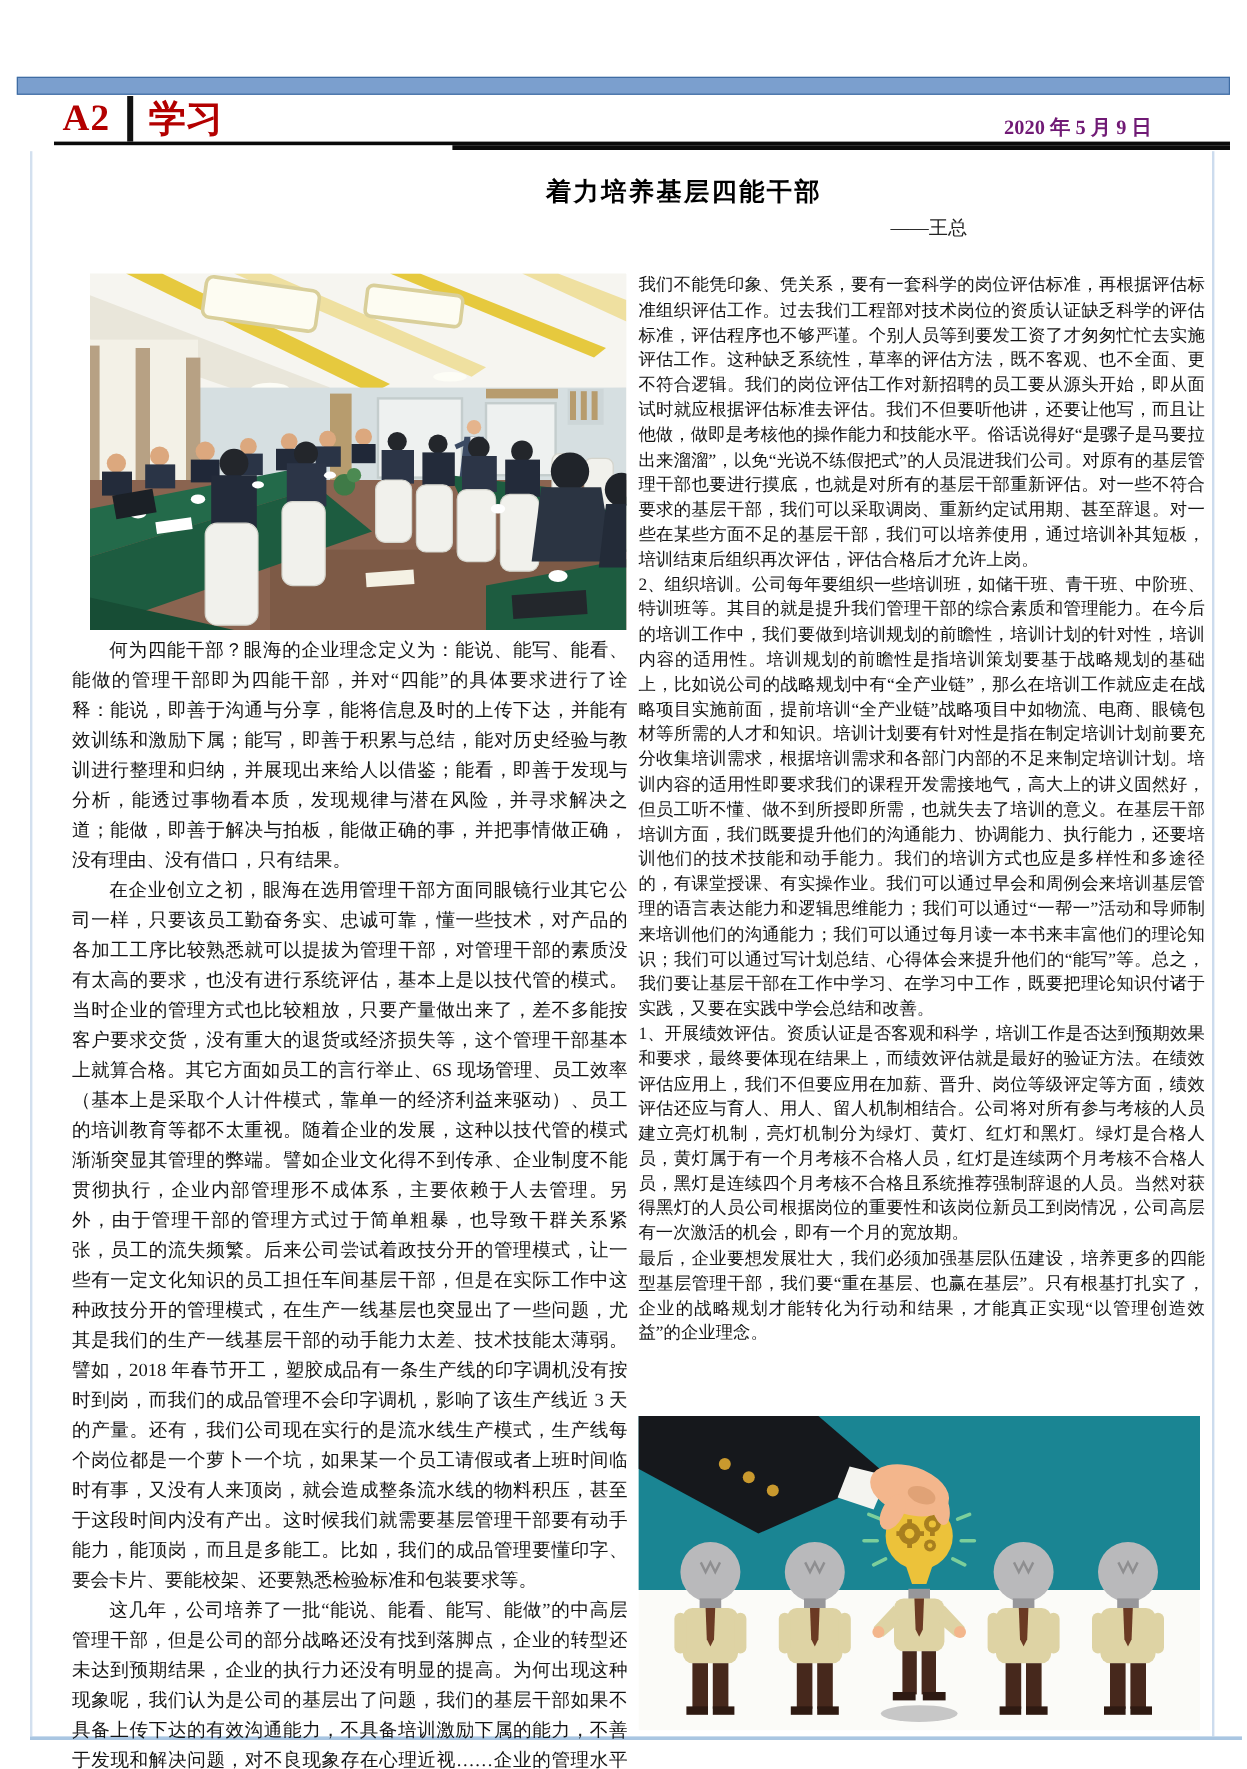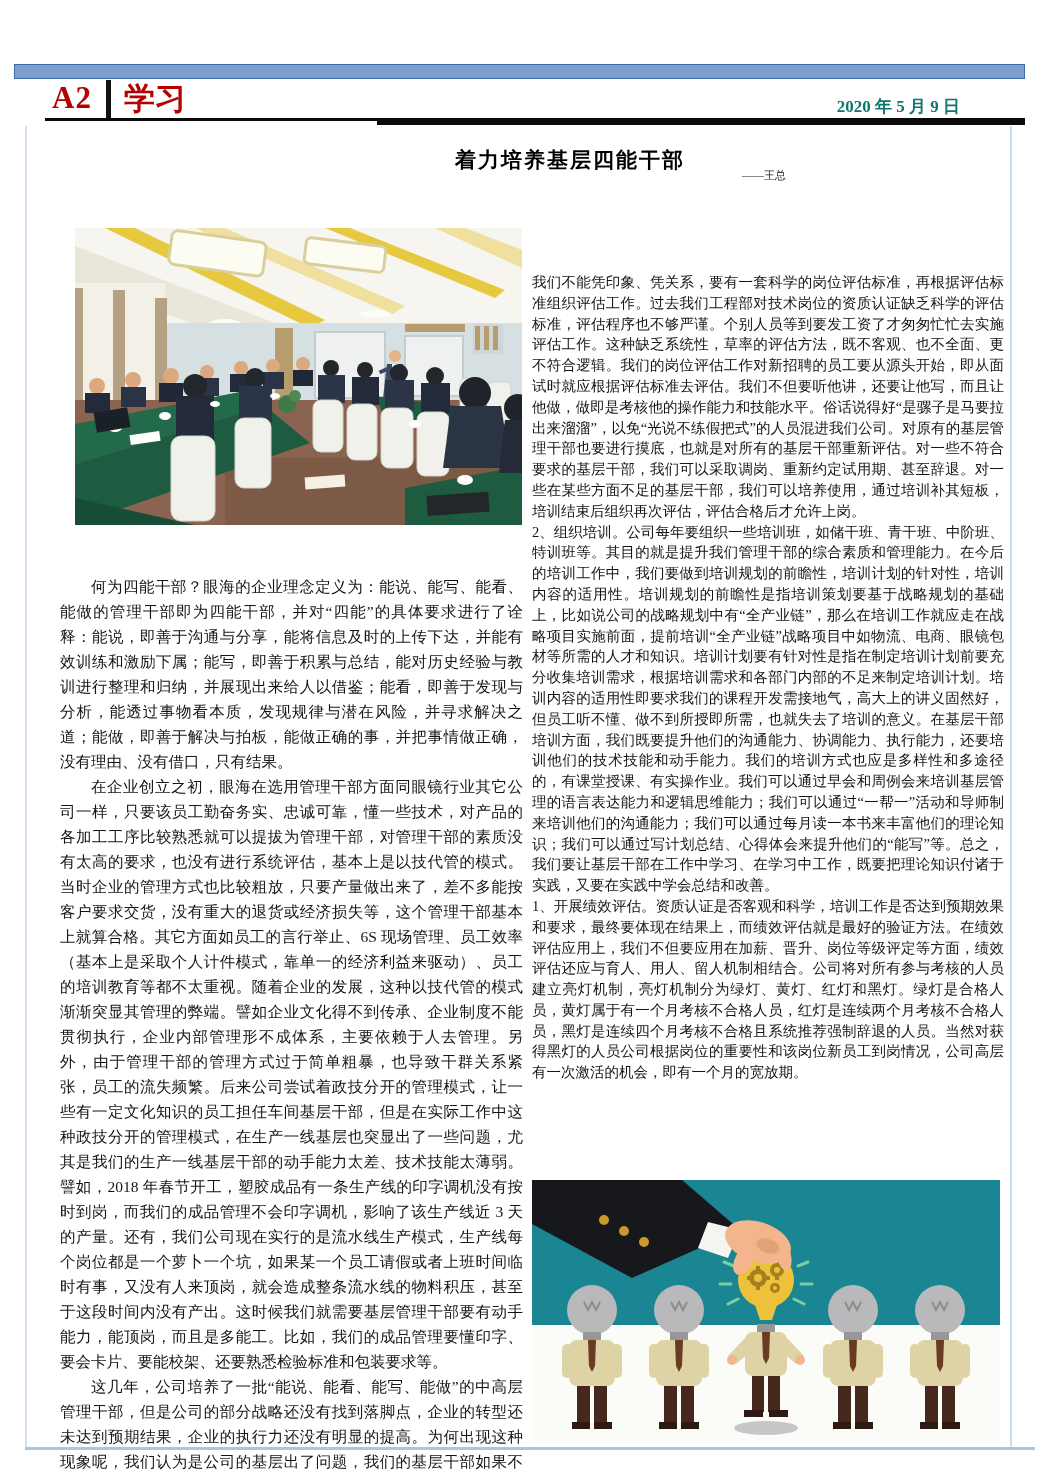--- a/index.html
+++ b/index.html
@@ -8,31 +8,31 @@
     font-family:"Liberation Serif","DejaVu Serif",serif;color:#1a1a1a;
     overflow:hidden;
   }
   .topbar{position:absolute;left:14px;top:64px;width:1009px;height:13px;
     background:#7b9fce;border:1px solid #3f6ca3;}
   .masthead{position:absolute;left:52px;top:80px;height:40px;display:flex;align-items:flex-start;}
   .section-no{font-size:31px;font-weight:bold;color:#b30000;line-height:36px;letter-spacing:1px;}
   .mast-div{width:5px;height:38px;background:#111;margin:0 13px 0 14px;}
   .section-name{font-size:31px;font-weight:bold;color:#b30000;line-height:38px;font-family:Liberation Serif, serif;}
   .date{position:absolute;top:95px;left:795px;width:165px;text-align:right;
-    font-size:17px;color:#0f766e;font-weight:bold;}
+    font-size:17px;color:#701a75;font-weight:bold;}
   .rule1{position:absolute;left:45px;top:118px;width:980px;height:3px;background:#0a0a0a;}
   .rule2{position:absolute;left:377px;top:121px;width:648px;height:4px;background:#0a0a0a;}
   .frame{position:absolute;left:25px;top:126px;width:983px;height:1321px;
     border-left:2px solid #d3e0ef;border-right:2px solid #cddcee;background:#fff;}
   .bottomline{position:absolute;left:25px;top:1447px;width:1010px;height:3px;background:#a9c6e2;}
   .title{position:absolute;left:360px;top:146px;width:420px;text-align:center;
     font-size:21px;font-weight:bold;color:#000;letter-spacing:2px;}
-  .byline{position:absolute;left:742px;top:168px;font-size:11px;color:#222;}
+  .byline{position:absolute;left:742px;top:180px;font-size:16px;color:#222;}
   .photo{position:absolute;left:75px;top:228px;width:447px;height:297px;}
-  .col{position:absolute;text-align:justify;color:#141414;margin-top:44px;}
+  .col{position:absolute;text-align:justify;color:#141414;}
   .col-left{left:60px;top:530px;width:463px;font-size:15.5px;line-height:25px;}
   .col-right{left:532px;top:228px;width:472px;font-size:14.5px;line-height:20.8px;}
   .para{margin:0;}
   .para.indent{text-indent:2em;font-family:Liberation Serif, serif;}
   .illus{position:absolute;left:532px;top:1180px;width:468px;height:262px;}
 </style>
 </head>
 <body>
 
 <div class="topbar"></div>
@@ -170,20 +170,21 @@
 <div class="col col-left">
     <p class="para indent">何为四能干部？眼海的企业理念定义为：能说、能写、能看、能做的管理干部即为四能干部，并对“四能”的具体要求进行了诠释：能说，即善于沟通与分享，能将信息及时的上传下达，并能有效训练和激励下属；能写，即善于积累与总结，能对历史经验与教训进行整理和归纳，并展现出来给人以借鉴；能看，即善于发现与分析，能透过事物看本质，发现规律与潜在风险，并寻求解决之道；能做，即善于解决与拍板，能做正确的事，并把事情做正确，没有理由、没有借口，只有结果。</p>
     <p class="para indent">在企业创立之初，眼海在选用管理干部方面同眼镜行业其它公司一样，只要该员工勤奋务实、忠诚可靠，懂一些技术，对产品的各加工工序比较熟悉就可以提拔为管理干部，对管理干部的素质没有太高的要求，也没有进行系统评估，基本上是以技代管的模式。当时企业的管理方式也比较粗放，只要产量做出来了，差不多能按客户要求交货，没有重大的退货或经济损失等，这个管理干部基本上就算合格。其它方面如员工的言行举止、6S 现场管理、员工效率（基本上是采取个人计件模式，靠单一的经济利益来驱动）、员工的培训教育等都不太重视。随着企业的发展，这种以技代管的模式渐渐突显其管理的弊端。譬如企业文化得不到传承、企业制度不能贯彻执行，企业内部管理形不成体系，主要依赖于人去管理。另外，由于管理干部的管理方式过于简单粗暴，也导致干群关系紧张，员工的流失频繁。后来公司尝试着政技分开的管理模式，让一些有一定文化知识的员工担任车间基层干部，但是在实际工作中这种政技分开的管理模式，在生产一线基层也突显出了一些问题，尤其是我们的生产一线基层干部的动手能力太差、技术技能太薄弱。譬如，2018 年春节开工，塑胶成品有一条生产线的印字调机没有按时到岗，而我们的成品管理不会印字调机，影响了该生产线近 3 天的产量。还有，我们公司现在实行的是流水线生产模式，生产线每个岗位都是一个萝卜一个坑，如果某一个员工请假或者上班时间临时有事，又没有人来顶岗，就会造成整条流水线的物料积压，甚至于这段时间内没有产出。这时候我们就需要基层管理干部要有动手能力，能顶岗，而且是多能工。比如，我们的成品管理要懂印字、要会卡片、要能校架、还要熟悉检验标准和包装要求等。</p>
     <p class="para indent">这几年，公司培养了一批“能说、能看、能写、能做”的中高层管理干部，但是公司的部分战略还没有找到落脚点，企业的转型还未达到预期结果，企业的执行力还没有明显的提高。为何出现这种现象呢，我们认为是公司的基层出了问题，我们的基层干部如果不具备上传下达的有效沟通能力，不具备培训激励下属的能力，不善于发现和解决问题，对不良现象存在心理近视……企业的管理水平就得不到进一步提高。如果基层管理干部水准跟不上企业发展需求，就会出现公司愿景、使命、规划、要求等停滞在中层，下不到基层，也就不能有效传递给员工及从员工的行为中得到体现。那么，如何解决这些影响企业发展突出的问题呢？2020 年公司围绕“重周边、强生产”的战略项目，提出了让管理回归基层，着力培养四能型基层管理干部，让冲锋在一线的班组长既懂管理又懂技术。</p>
   </div>
 
 <div class="col col-right">
     <p class="para">我们不能凭印象、凭关系，要有一套科学的岗位评估标准，再根据评估标准组织评估工作。过去我们工程部对技术岗位的资质认证缺乏科学的评估标准，评估程序也不够严谨。个别人员等到要发工资了才匆匆忙忙去实施评估工作。这种缺乏系统性，草率的评估方法，既不客观、也不全面、更不符合逻辑。我们的岗位评估工作对新招聘的员工要从源头开始，即从面试时就应根据评估标准去评估。我们不但要听他讲，还要让他写，而且让他做，做即是考核他的操作能力和技能水平。俗话说得好“是骡子是马要拉出来溜溜”，以免“光说不练假把式”的人员混进我们公司。对原有的基层管理干部也要进行摸底，也就是对所有的基层干部重新评估。对一些不符合要求的基层干部，我们可以采取调岗、重新约定试用期、甚至辞退。对一些在某些方面不足的基层干部，我们可以培养使用，通过培训补其短板，培训结束后组织再次评估，评估合格后才允许上岗。</p>
     <p class="para">2、组织培训。公司每年要组织一些培训班，如储干班、青干班、中阶班、特训班等。其目的就是提升我们管理干部的综合素质和管理能力。在今后的培训工作中，我们要做到培训规划的前瞻性，培训计划的针对性，培训内容的适用性。培训规划的前瞻性是指培训策划要基于战略规划的基础上，比如说公司的战略规划中有“全产业链”，那么在培训工作就应走在战略项目实施前面，提前培训“全产业链”战略项目中如物流、电商、眼镜包材等所需的人才和知识。培训计划要有针对性是指在制定培训计划前要充分收集培训需求，根据培训需求和各部门内部的不足来制定培训计划。培训内容的适用性即要求我们的课程开发需接地气，高大上的讲义固然好，但员工听不懂、做不到所授即所需，也就失去了培训的意义。在基层干部培训方面，我们既要提升他们的沟通能力、协调能力、执行能力，还要培训他们的技术技能和动手能力。我们的培训方式也应是多样性和多途径的，有课堂授课、有实操作业。我们可以通过早会和周例会来培训基层管理的语言表达能力和逻辑思维能力；我们可以通过“一帮一”活动和导师制来培训他们的沟通能力；我们可以通过每月读一本书来丰富他们的理论知识；我们可以通过写计划总结、心得体会来提升他们的“能写”等。总之，我们要让基层干部在工作中学习、在学习中工作，既要把理论知识付诸于实践，又要在实践中学会总结和改善。</p>
     <p class="para">1、开展绩效评估。资质认证是否客观和科学，培训工作是否达到预期效果和要求，最终要体现在结果上，而绩效评估就是最好的验证方法。在绩效评估应用上，我们不但要应用在加薪、晋升、岗位等级评定等方面，绩效评估还应与育人、用人、留人机制相结合。公司将对所有参与考核的人员建立亮灯机制，亮灯机制分为绿灯、黄灯、红灯和黑灯。绿灯是合格人员，黄灯属于有一个月考核不合格人员，红灯是连续两个月考核不合格人员，黑灯是连续四个月考核不合格且系统推荐强制辞退的人员。当然对获得黑灯的人员公司根据岗位的重要性和该岗位新员工到岗情况，公司高层有一次激活的机会，即有一个月的宽放期。</p>
+    <p class="para">最后，企业要想发展壮大，我们必须加强基层队伍建设，培养更多的四能型基层管理干部，我们要“重在基层、也赢在基层”。只有根基打扎实了，企业的战略规划才能转化为行动和结果，才能真正实现“以管理创造效益”的企业理念。</p>
   </div>
 
 <svg class="illus" viewBox="0 0 468 262" aria-hidden="true">
   <rect x="0" y="0" width="468" height="262" fill="#fbfbf8"></rect>
   <rect x="0" y="0" width="468" height="145" fill="#1a8593"></rect>
   <ellipse cx="234" cy="248" rx="32" ry="7" fill="#c7c7c7"></ellipse>
 
   <g>
     <g transform="translate(60,0)">
       <circle cx="0" cy="130" r="25" fill="#b9b9bb"></circle>

